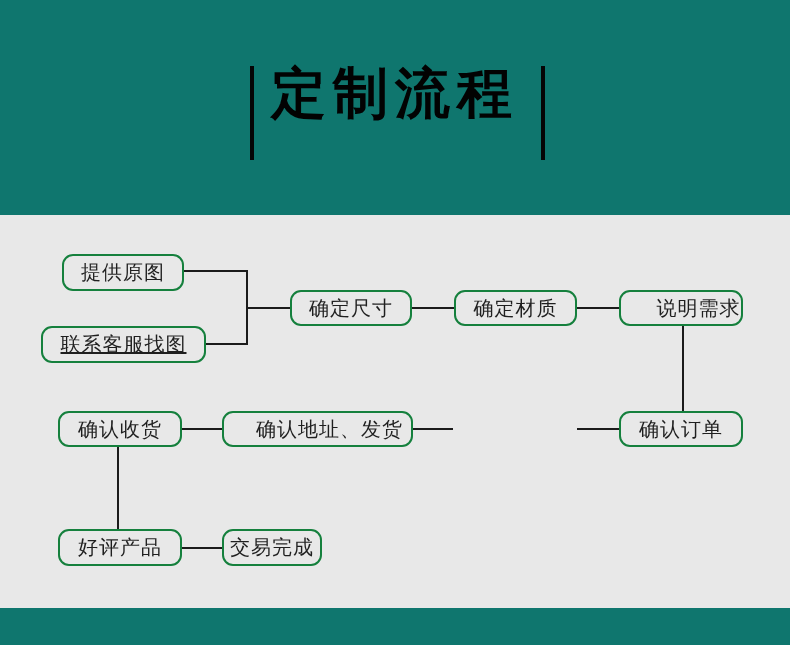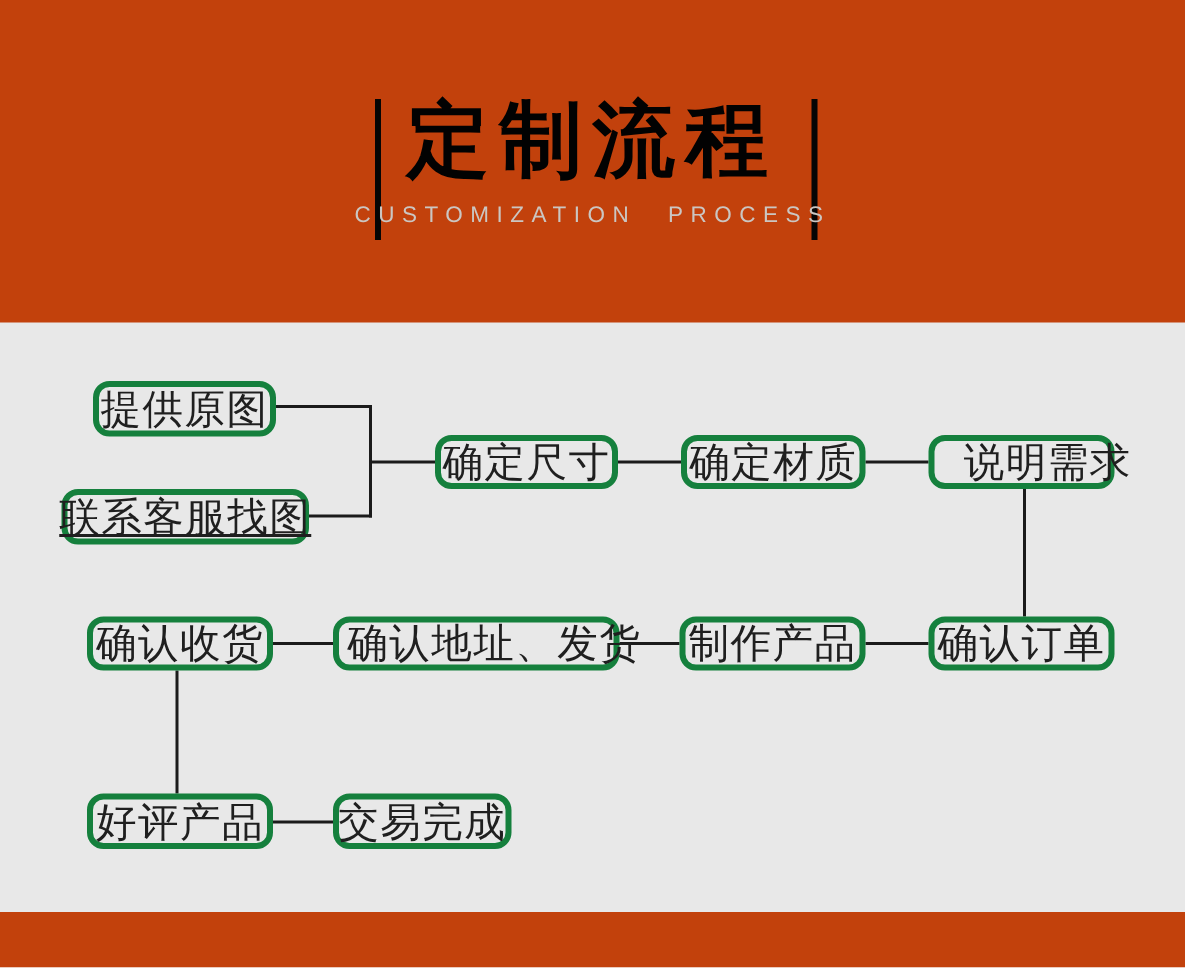--- a/index.html
+++ b/index.html
@@ -1,21 +1,21 @@
 <!DOCTYPE html>
 <html><head>
 <meta charset="utf-8">
 <style>
   * { margin: 0; padding: 0; box-sizing: border-box; }
   html, body { background: #ffffff; }
   .canvas {
     position: relative;
     width: 790px;
     height: 645px;
-    background: #c2410c;
+    background: #0f766e;
     overflow: hidden;
     font-family: "Liberation Sans", sans-serif;
   }
   .gray-band {
     position: absolute;
     left: 0; top: 215px;
     width: 790px; height: 393px;
     background: #e8e8e8;
   }
   
@@ -47,27 +47,27 @@
     font-size: 15px;
     line-height: 18px;
     font-weight: 400;
     letter-spacing: 5px;
     word-spacing: 12px;
     color: #cbc6c2;
   }
   
   .node {
     position: absolute;
-    border: 4px solid #15803d;
+    border: 2px solid #15803d;
     border-radius: 11px;
     background: transparent;
     display: flex;
     align-items: center;
     justify-content: center;
-    font-size: 27px;
+    font-size: 20px;
     letter-spacing: 1px;
     color: #1f1f1f;
     white-space: nowrap;
   }
   .hline, .vline {
     position: absolute;
     background: #1b1b1b;
   }
   .hline { height: 2px; }
   .vline { width: 2px; }
@@ -75,21 +75,20 @@
 </head>
 <body>
 
 <div class="canvas">
 
   <div class="gray-band"></div>
 
   <span class="title-bar left"></span>
   <span class="title-bar right"></span>
   <div class="page-title">定制流程</div>
-  <div class="page-subtitle">CUSTOMIZATION PROCESS</div>
 
   <span class="hline" style="left:184px; top:270px; width:64px;"></span>
   <span class="hline" style="left:206px; top:343px; width:42px;"></span>
   <span class="vline" style="left:246px; top:270px; height:75px;"></span>
   <span class="hline" style="left:248px; top:307px; width:42px;"></span>
   <span class="hline" style="left:412px; top:307px; width:42px;"></span>
   <span class="hline" style="left:577px; top:307px; width:42px;"></span>
   <span class="vline" style="left:682px; top:326px; height:85px;"></span>
   <span class="hline" style="left:577px; top:428px; width:42px;"></span>
   <span class="hline" style="left:413px; top:428px; width:40px;"></span>
@@ -108,29 +107,26 @@
   </div>
   <div class="node" style="left:454px; top:290px; width:123px; height:36px;">
     <span>确定材质</span>
   </div>
   <div class="node" style="left:619px; top:290px; width:124px; height:36px;padding-left:35px;">
     <span>说明需求</span>
   </div>
   <div class="node" style="left:619px; top:411px; width:124px; height:36px;font-family:Liberation Serif, serif;">
     <span>确认订单</span>
   </div>
-  <div class="node" style="left:453px; top:411px; width:124px; height:36px;">
-    <span>制作产品</span>
-  </div>
   <div class="node" style="left:222px; top:411px; width:191px; height:36px;padding-left:24px;">
     <span>确认地址、发货</span>
   </div>
   <div class="node" style="left:58px;  top:411px; width:124px; height:36px;">
     <span>确认收货</span>
   </div>
   <div class="node" style="left:58px;  top:529px; width:124px; height:37px;">
     <span>好评产品</span>
   </div>
-  <div class="node" style="left:222px; top:529px; width:119px; height:37px;">
+  <div class="node" style="left:222px; top:529px; width:100px; height:37px;">
     <span>交易完成</span>
   </div>
 
 </div>
 
 </body></html>

